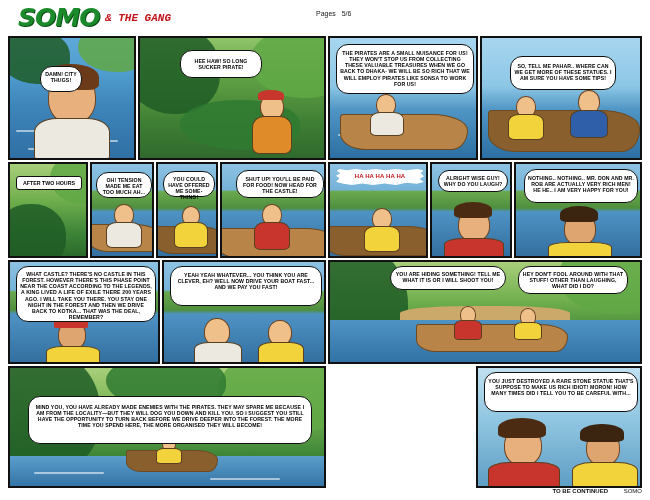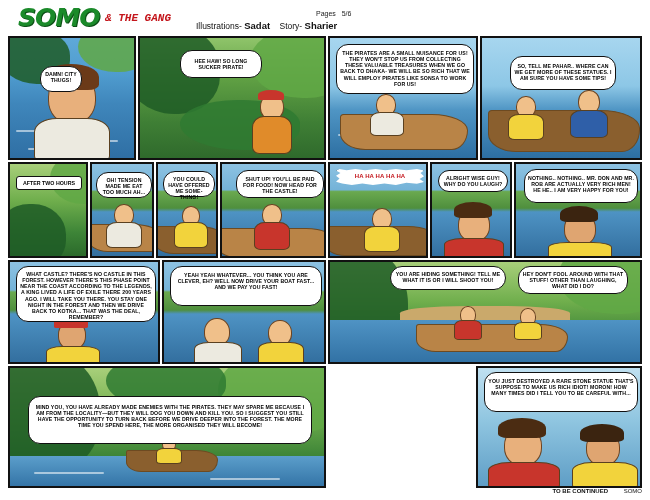--- a/index.html
+++ b/index.html
@@ -215,27 +215,20 @@
   }
 </style>
 </head>
 <body>
 
 <div class="page">
 
   <div class="header">
     <div class="logo">SOMO</div>
     <div class="logo-gang">&amp; THE GANG</div>
-    <div class="credits">
-      <span>Illustrations-</span>
-      <b>Sadat</b>
-      &nbsp;&nbsp;
-      <span>Story-</span>
-      <b>Sharier</b>
-    </div>
     <div class="pagenum">
       <span>Pages</span>
       &nbsp;
       <span>5/6</span>
     </div>
   </div>
 
   <div class="panel" style="left:8px; top:36px; width:128px; height:124px;">
     <div class="art-water"></div>
     <div class="foliage dark" style="left:-10px; top:-8px; width:70px; height:54px;"></div>

